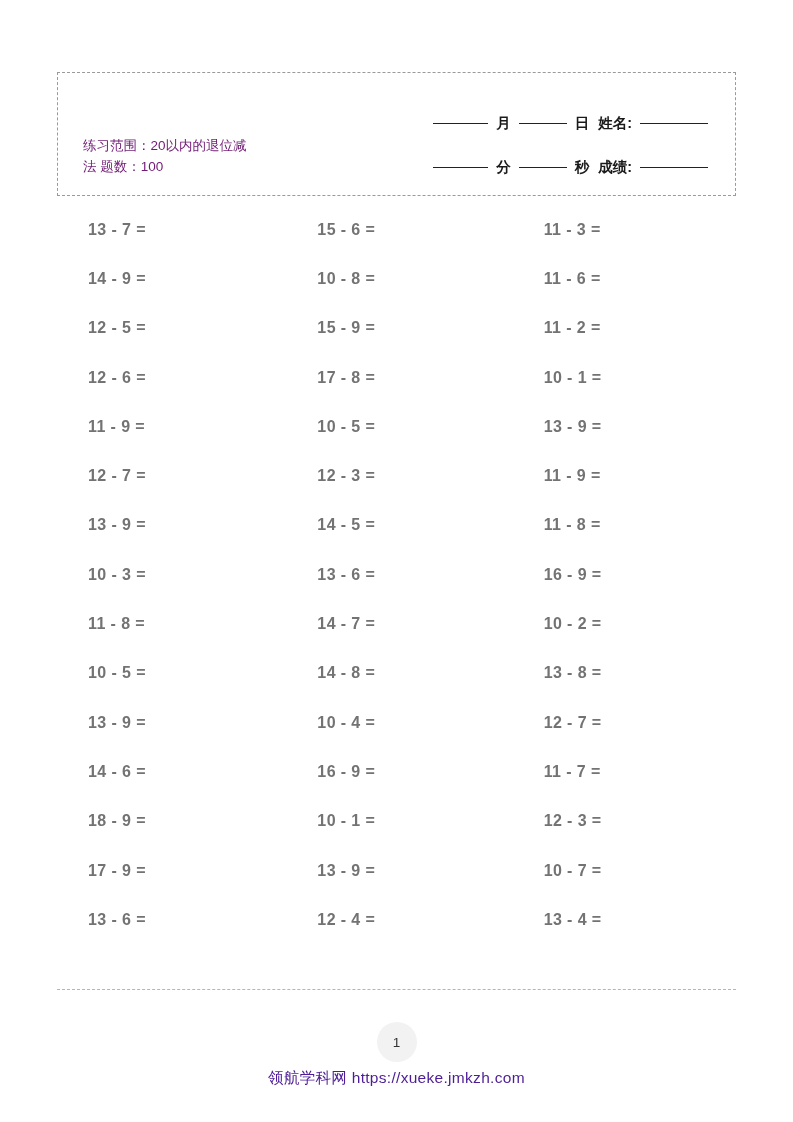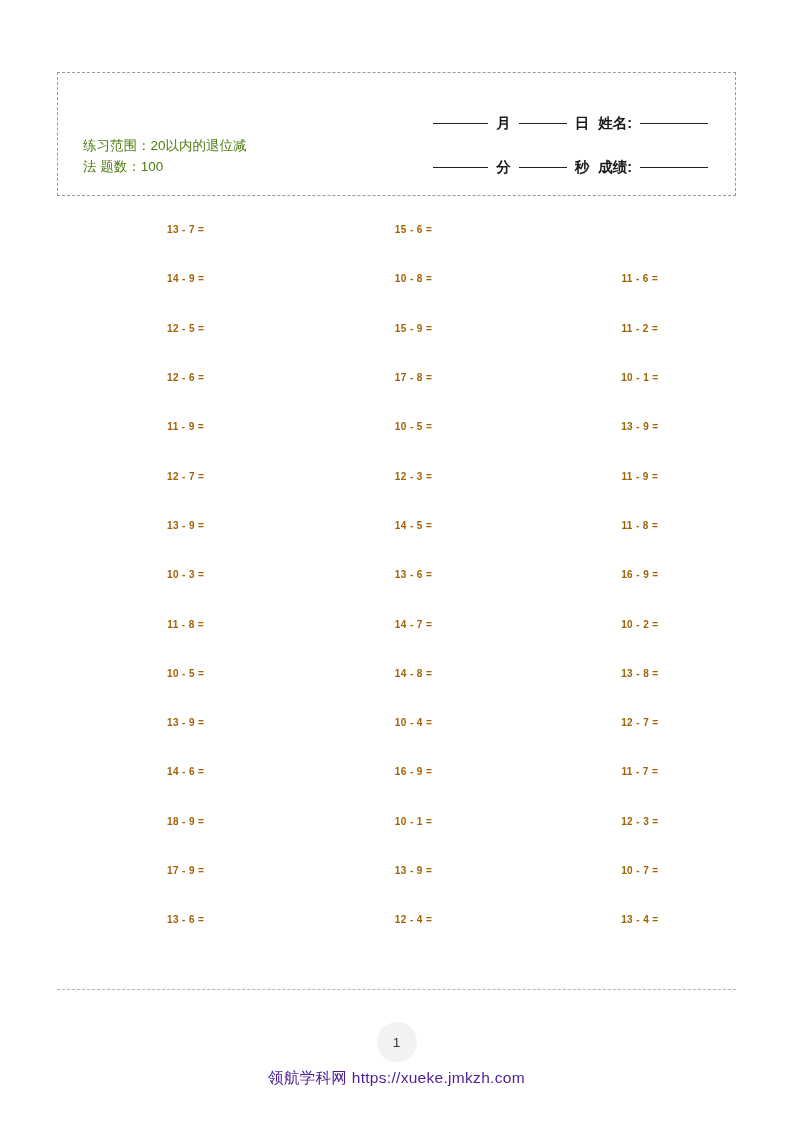--- a/index.html
+++ b/index.html
@@ -32,21 +32,21 @@
     border: 1px dashed #9a9a9a;
     box-sizing: border-box;
   }
   .header-left {
     position: absolute;
     left: 25px;
     top: 62px;
     width: 250px;
     font-size: 13.5px;
     line-height: 21px;
-    color: #4d7c0f;
+    color: #701a75;
   }
   .header-right {
     position: absolute;
     right: 22px;
     top: 28px;
     width: 340px;
     text-align: right;
     font-size: 14.5px;
     font-weight: bold;
     color: #1a1a1a;
@@ -78,25 +78,24 @@
     top: 205px;
     width: 679px;
   }
   .row {
     display: flex;
     height: 49.3px;
     align-items: center;
   }
   .cell {
     width: 33.3333%;
-    font-size: 10px;
+    font-size: 16px;
     font-weight: bold;
-    color: #a16207;
+    color: #737373;
     letter-spacing: 0.4px;
-    text-align: center;
   }
   .cell .inner {
     padding-left: 31px;
   }
   .cell.c2 .inner { padding-left: 34px; }
   .cell.c3 .inner { padding-left: 34px; }
 
   
   .foot-rule {
     position: absolute;
@@ -162,20 +161,21 @@
       </div>
     </div>
 
   </div>
 
   <div class="grid">
 
     <div class="row">
       <div class="cell c1"><span class="inner">13 - 7 =</span></div>
       <div class="cell c2"><span class="inner">15 - 6 =</span></div>
+      <div class="cell c3"><span class="inner">11 - 3 =</span></div>
     </div>
 
     <div class="row">
       <div class="cell c1"><span class="inner">14 - 9 =</span></div>
       <div class="cell c2"><span class="inner">10 - 8 =</span></div>
       <div class="cell c3"><span class="inner">11 - 6 =</span></div>
     </div>
 
     <div class="row">
       <div class="cell c1"><span class="inner">12 - 5 =</span></div>

